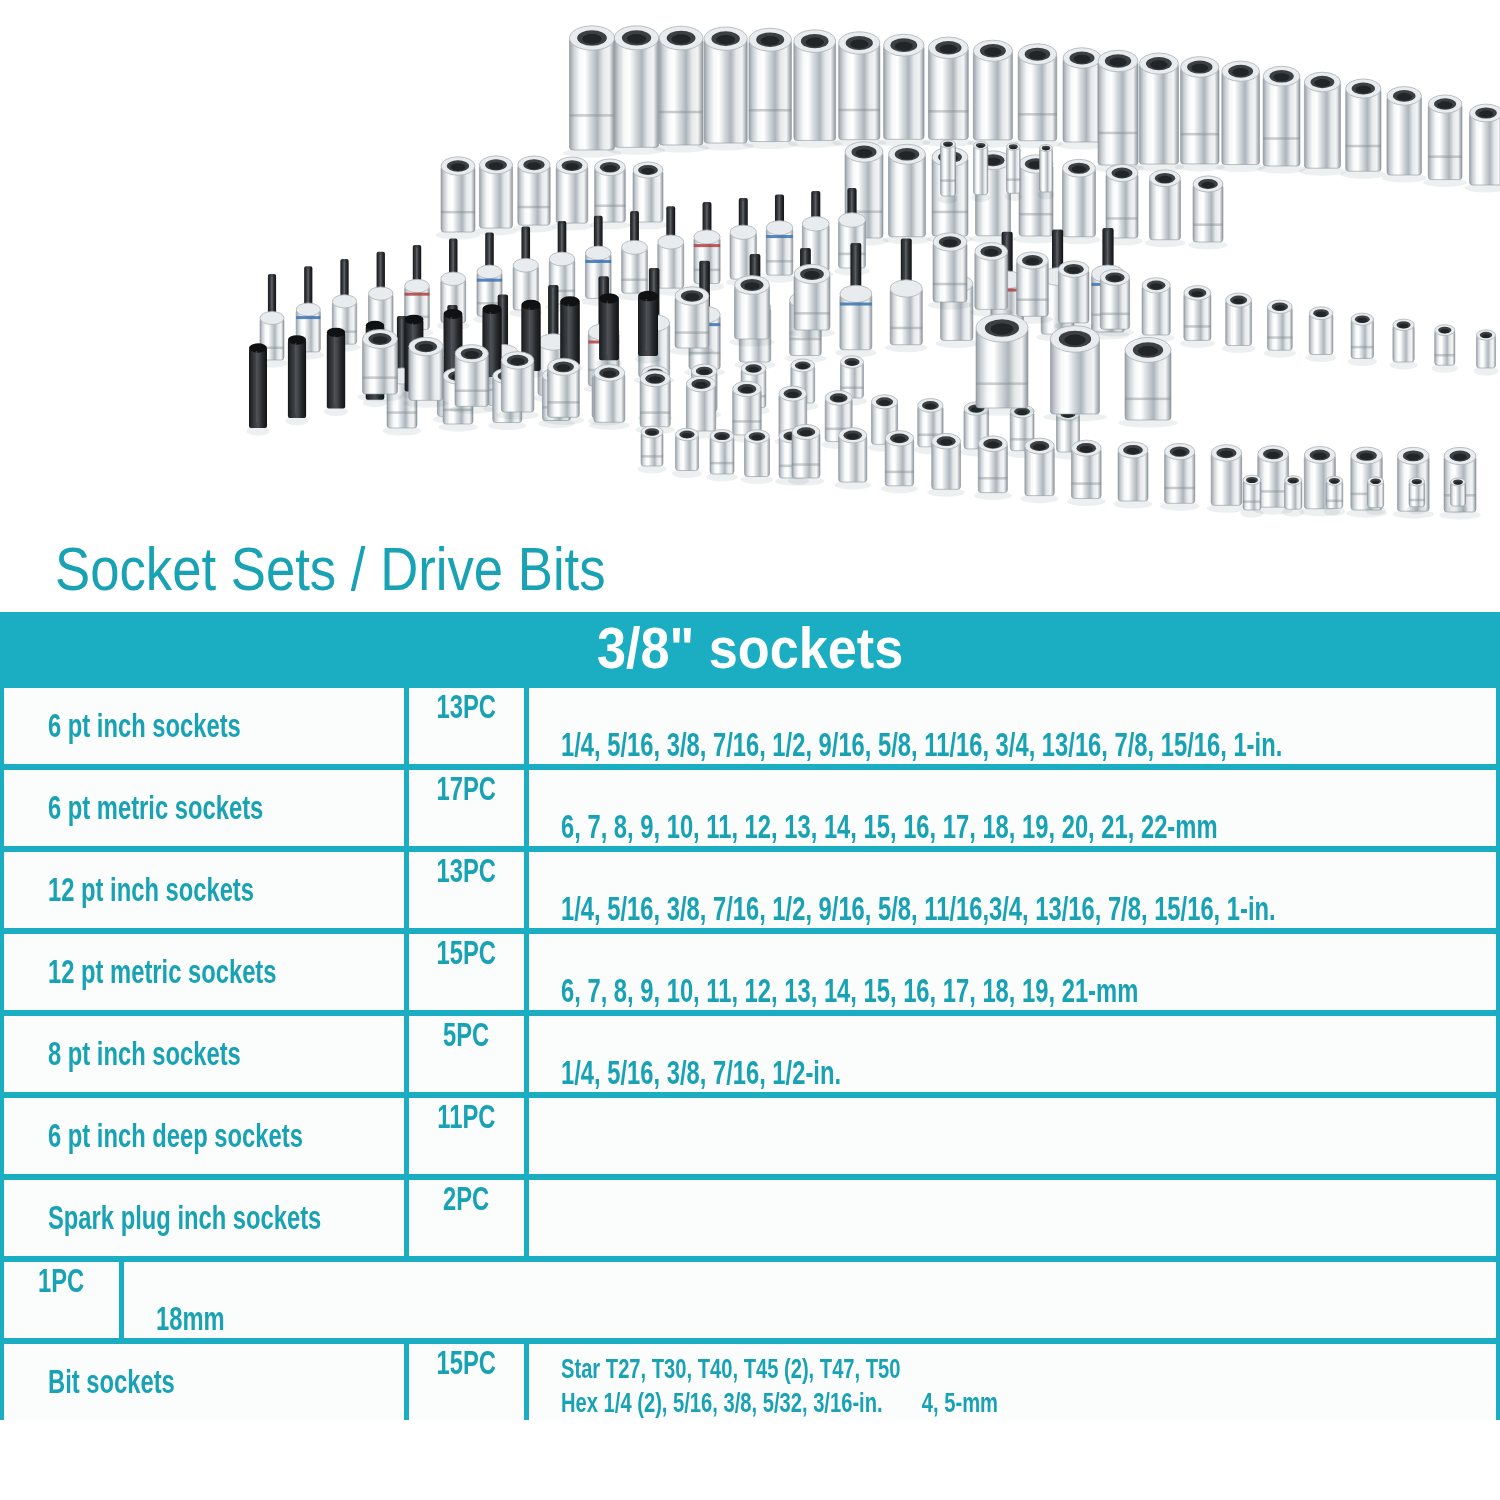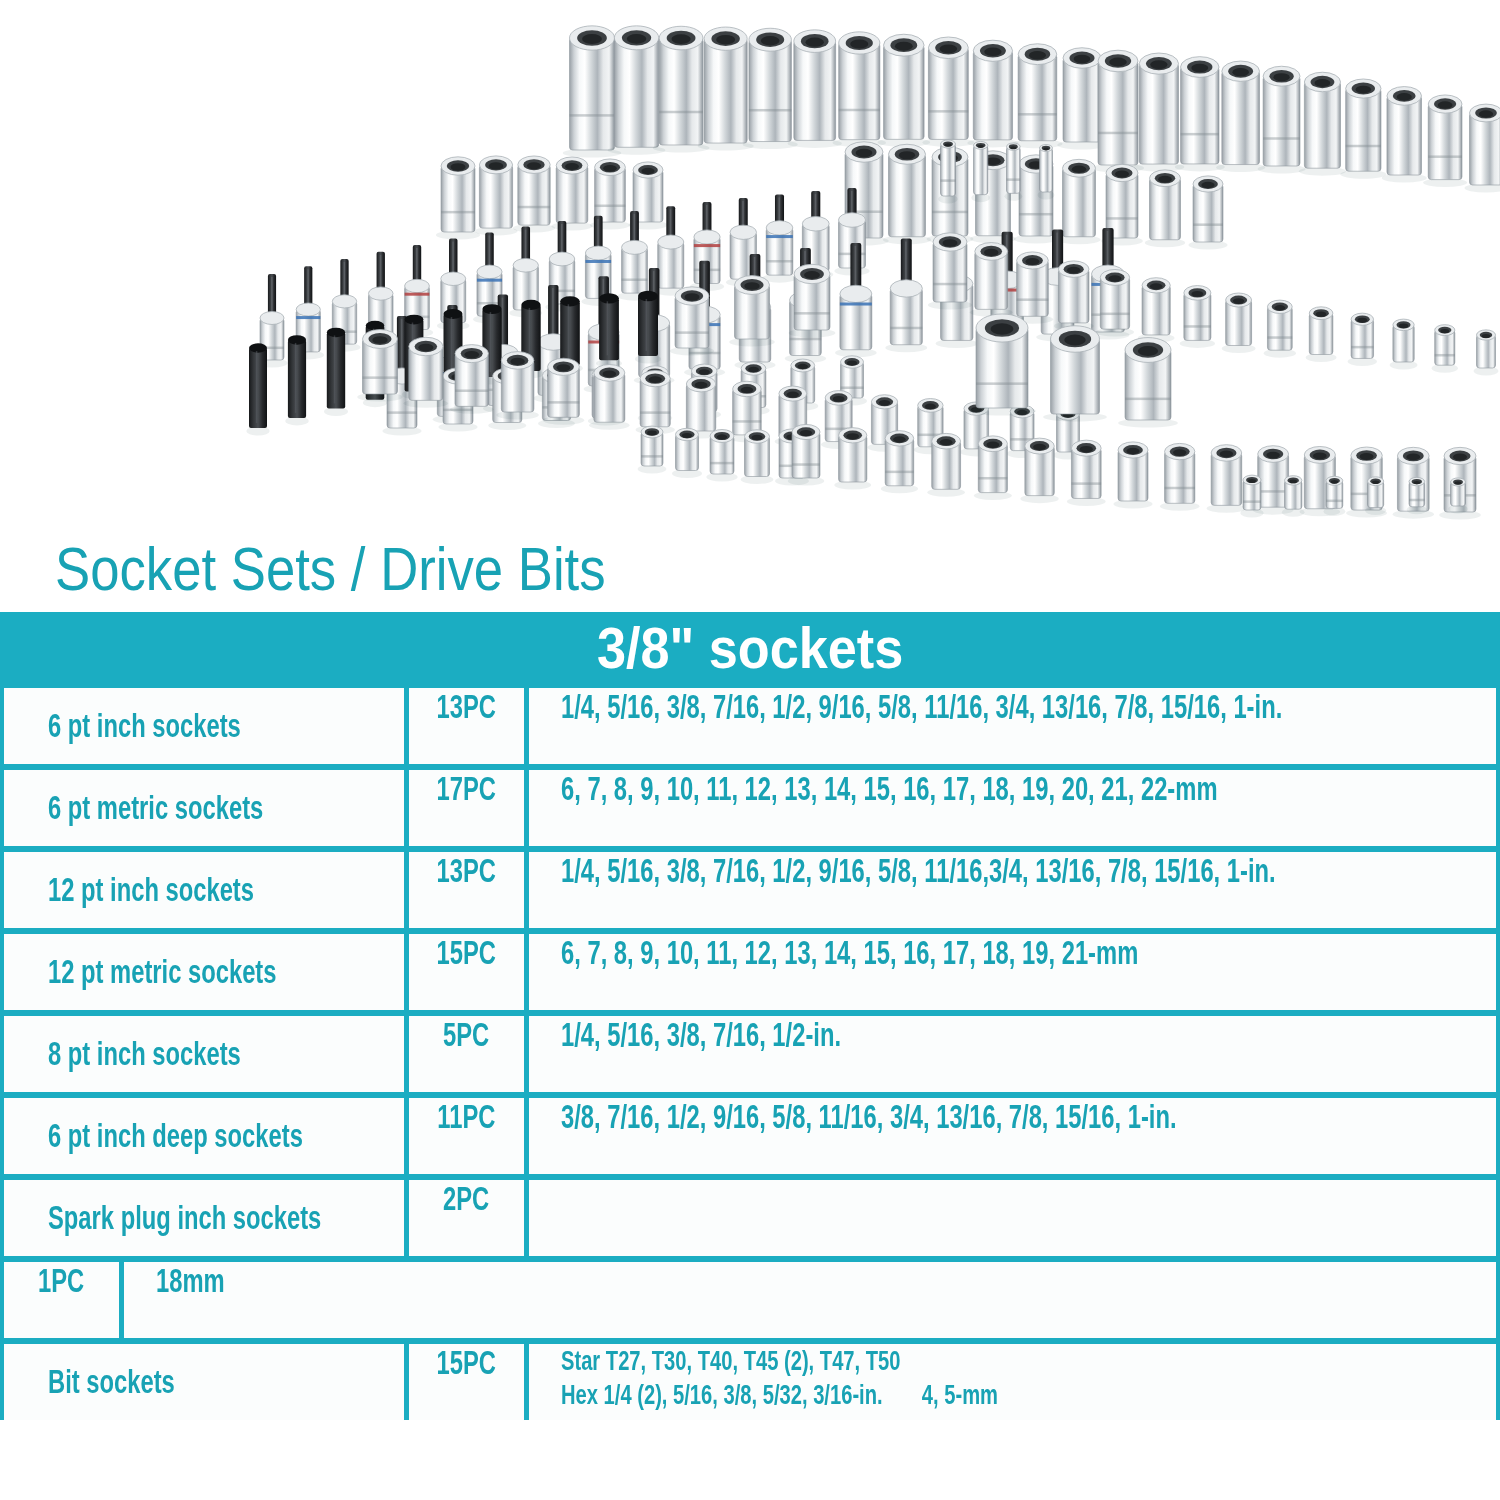--- a/index.html
+++ b/index.html
@@ -39,21 +39,21 @@
     width:405px;display:flex;align-items:center;
     padding-left:44px;border-right:5px solid var(--accent);
     font-size:33px;overflow:hidden;
   }
   .c2{
     width:120px;display:flex;align-items:flex-start;justify-content:center;
     border-right:5px solid var(--accent);font-size:33px;overflow:hidden;
   }
   .c2 .cond{transform-origin:50% 50%;}
   .c3{
-    flex:1;display:flex;flex-direction:column;justify-content:flex-start;
+    flex:1;display:flex;flex-direction:column;justify-content:flex-end;
     padding-left:32px;font-size:33px;overflow:hidden;
   }
   .c3 .line{line-height:1.15;}
   .c3.multi{font-size:28px;}
   .c3.multi .line{line-height:34px;text-decoration:underline;}
   .c3 .cond{transform:scaleX(0.72);transform-origin:0 50%;}
 </style>
 </head>
 <body>
 
@@ -998,23 +998,20 @@
           <div class="line"><span class="cond">1/4, 5/16, 3/8, 7/16, 1/2-in.</span></div>
         </div>
       </div>
       <div class="t-row">
         <div class="c1">
           <span class="cond">6 pt inch deep sockets</span>
         </div>
         <div class="c2">
           <span class="cond">11PC</span>
         </div>
-        <div class="c3">
-          <div class="line"><span class="cond">3/8, 7/16, 1/2, 9/16, 5/8, 11/16, 3/4, 13/16, 7/8, 15/16, 1-in.</span></div>
-        </div>
       </div>
       <div class="t-row">
         <div class="c1">
           <span class="cond">Spark plug inch sockets</span>
         </div>
         <div class="c2">
           <span class="cond">2PC</span>
         </div>
       </div>
       <div class="t-row">

